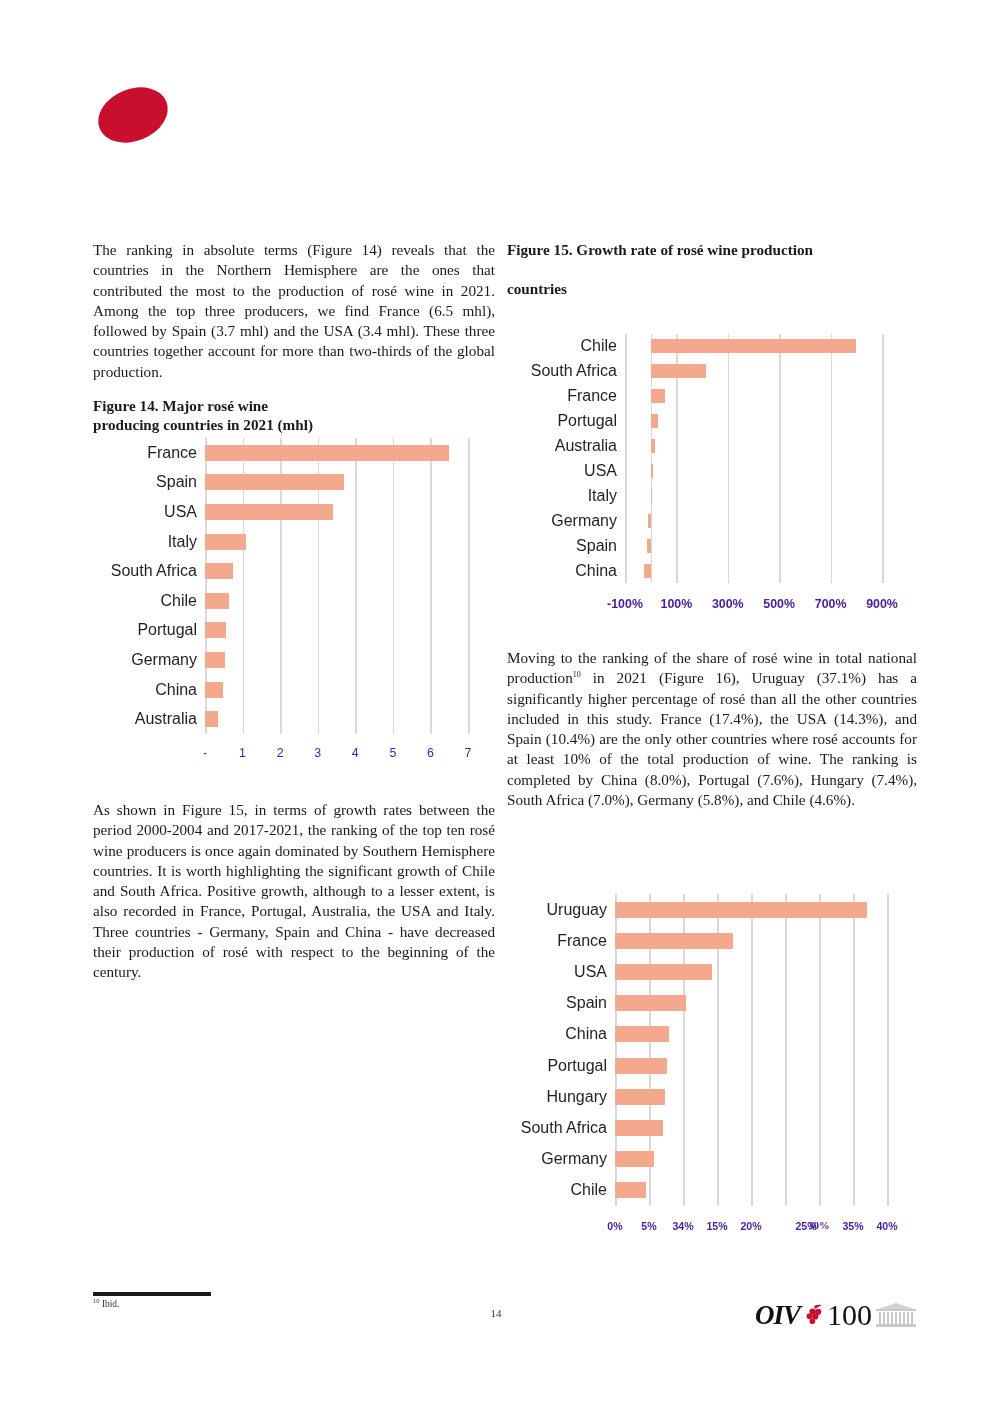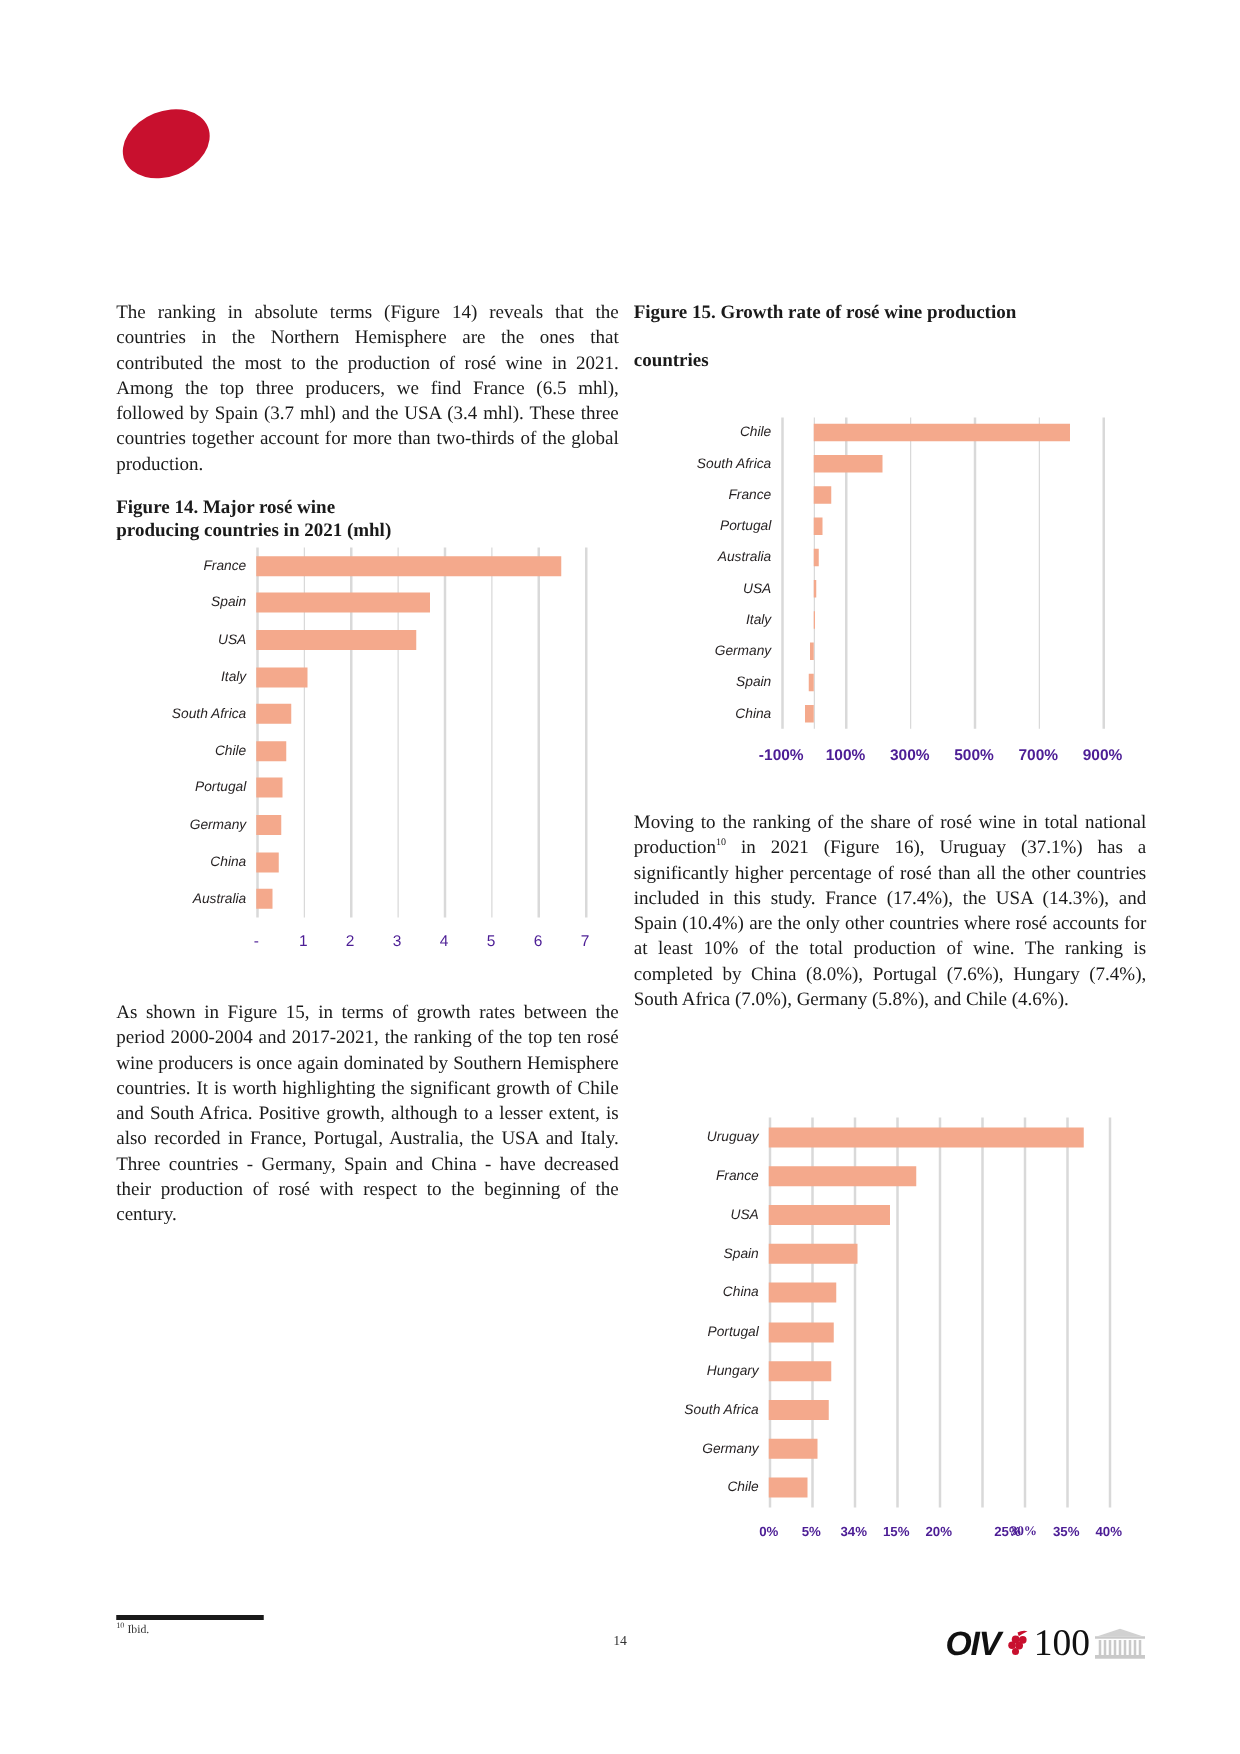--- a/index.html
+++ b/index.html
@@ -50,41 +50,40 @@
   sup.fn{font-size:8px;vertical-align:super;}
 
   
   .chart{position:relative;font-family:"Liberation Sans", sans-serif;}
   .chart .plot{position:absolute;}
   .grid-line{position:absolute;top:0;bottom:0;width:1.5px;background:#D9D9D9;}
   .grid-line.axis0{background:#D9D9D9;}
   .bar{position:absolute;background:#F4A98C;height:15px;}
   .cat-label{
     position:absolute;right:0;
-    font-size:11px;color:#231f20;
+    font-size:16px;color:#231f20;
     white-space:nowrap;
     transform:translateY(-50%);
-    font-style:italic;
   }
   .tick-label{
     position:absolute;
     font-size:12.4px;color:#4c1d95;
     text-align:center;white-space:nowrap;
     transform:translateX(-50%);
   }
   .tick-label.small{font-size:10.6px;font-weight:700;}
   .tick-label.pct{font-size:12.4px;font-weight:700;}
 
   
   .fn-rule{position:absolute;left:93px;top:1292px;width:118px;height:3.5px;background:#1a1a1a;}
   .fn-text{position:absolute;left:93px;top:1297px;font-size:9.4px;color:#333;}
   .fn-text sup{font-size:6.6px;}
   .page-num{position:absolute;left:0;right:0;top:1307px;text-align:center;font-size:11px;color:#333;}
   .oiv{position:absolute;right:75px;top:1298px;display:flex;align-items:center;gap:3px;}
-  .oiv-word{font-family:Liberation Sans, sans-serif;font-weight:700;font-style:italic;font-size:27px;letter-spacing:-1px;color:#111;}
+  .oiv-word{font-family:Liberation Serif, serif;font-weight:700;font-style:italic;font-size:27px;letter-spacing:-1px;color:#111;}
   .oiv-grape{position:relative;width:20px;height:22px;margin:0 1px 0 0;}
   .oiv-100{font-family:"Liberation Serif", serif;font-size:30px;color:#111;letter-spacing:0px;}
   .oiv-bldg{width:42px;height:26px;opacity:.45;}
 </style>
 </head>
 <body>
 
 <div class="page">
 
   <div class="hdr-logo"></div>

